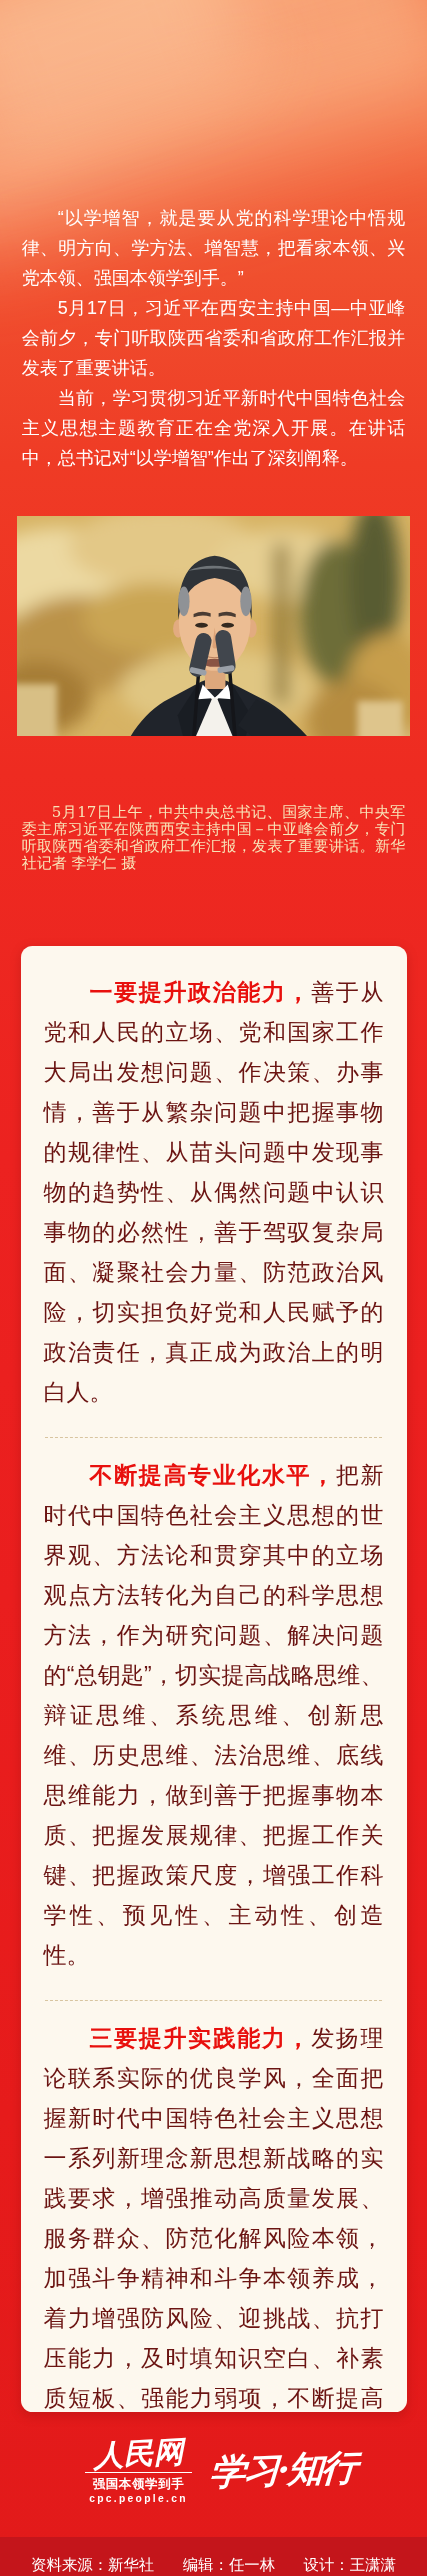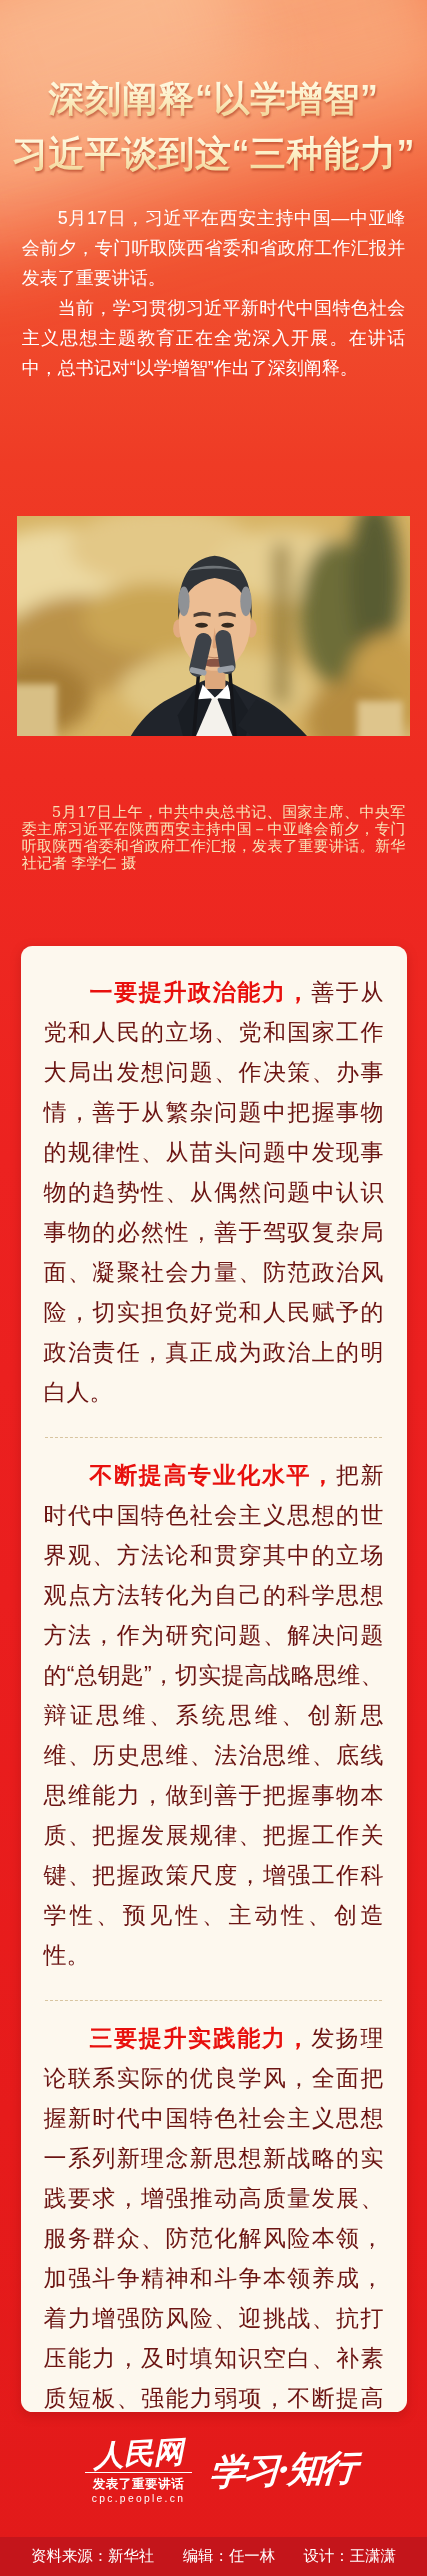--- a/index.html
+++ b/index.html
@@ -41,46 +41,43 @@
         box-shadow:0 3.4px 10.3px rgba(120,10,10,.25);}
   .sec{margin:0;font-size:23px;line-height:40px;color:#6b1412;text-align:justify;text-indent:2em;}
   .sec .head{color:#e8100d;font-weight:bold;}
   .divider{border:0;border-top:1.1px dashed #d8c5a0;margin:25px 1.1px 17px;}
 
   .logo{position:absolute;left:84px;top:2438px;width:109px;text-align:center;color:#fff;}
   .logo-main{display:block;font-family:"DejaVu Serif",serif;font-style:italic;font-weight:bold;
              font-size:30px;line-height:32px;transform:rotate(-3deg);}
   .logo-rule{height:1.1px;background:#ffffff;margin:2.3px 1.1px 4px;}
   .logo-sub{display:block;font-size:12.5px;font-weight:bold;letter-spacing:0.6px;line-height:15px;}
-  .logo-url{display:block;font-size:10.3px;font-weight:normal;letter-spacing:2.3px;line-height:12.5px;margin-top:1.1px;}
+  .logo-url{display:block;font-size:10.3px;font-weight:bold;letter-spacing:2.3px;line-height:12.5px;margin-top:1.1px;}
 
   .brand{position:absolute;left:206px;top:2446px;width:153px;text-align:center;color:#fff;
          font-family:"DejaVu Serif",serif;font-style:italic;font-weight:bold;
          font-size:36px;line-height:46px;letter-spacing:-2.3px;
          transform:skewX(-5deg) rotate(-2deg);}
 
   .bottom-bar{position:absolute;left:0;right:0;top:2537px;height:39px;background:#c4151b;
-              display:flex;justify-content:center;align-items:center;gap:28.5px;
+              display:flex;justify-content:center;align-items:flex-end;gap:28.5px;
               color:#ffffff;font-size:15.4px;}
 </style>
 </head>
 <body>
 
 <div class="poster">
 
   <div class="beam beam1"></div>
   <div class="beam beam2"></div>
   <div class="beam beam3"></div>
 
-  <div class="title">
-    <div class="title-line">深刻阐释“以学增智”</div>
-    <div class="title-line">习近平谈到这“三种能力”</div>
-  </div>
 
   <div class="intro">
+    <p>“以学增智，就是要从党的科学理论中悟规律、明方向、学方法、增智慧，把看家本领、兴党本领、强国本领学到手。”</p>
     <p>5月17日，习近平在西安主持中国—中亚峰会前夕，专门听取陕西省委和省政府工作汇报并发表了重要讲话。</p>
     <p>当前，学习贯彻习近平新时代中国特色社会主义思想主题教育正在全党深入开展。在讲话中，总书记对“以学增智”作出了深刻阐释。</p>
   </div>
 
   <div class="photo">
     <svg width="393" height="313" viewBox="0 0 690 550" xmlns="http://www.w3.org/2000/svg">
       <defs>
         <filter id="b1" x="-60%" y="-60%" width="220%" height="220%">
             <feGaussianBlur stdDeviation="16"></feGaussianBlur>
           </filter>
@@ -220,21 +217,21 @@
 
     <hr class="divider">
 
     <p class="sec"><span class="head">三要提升实践能力，</span><span>发扬理论联系实际的优良学风，全面把握新时代中国特色社会主义思想一系列新理念新思想新战略的实践要求，增强推动高质量发展、服务群众、防范化解风险本领，加强斗争精神和斗争本领养成，着力增强防风险、迎挑战、抗打压能力，及时填知识空白、补素质短板、强能力弱项，不断提高专业化水平。</span></p>
 
   </div>
 
   <div class="logo">
     <span class="logo-main">人民网</span>
     <div class="logo-rule"></div>
-    <span class="logo-sub">发表了重要讲话</span>
+    <span class="logo-sub">强国本领学到手</span>
     <span class="logo-url">cpc.people.cn</span>
   </div>
 
   <div class="brand">学习·知行</div>
 
   <div class="bottom-bar">
     <span>资料来源：新华社</span>
     <span>编辑：任一林</span>
     <span>设计：王潇潇</span>
   </div>

